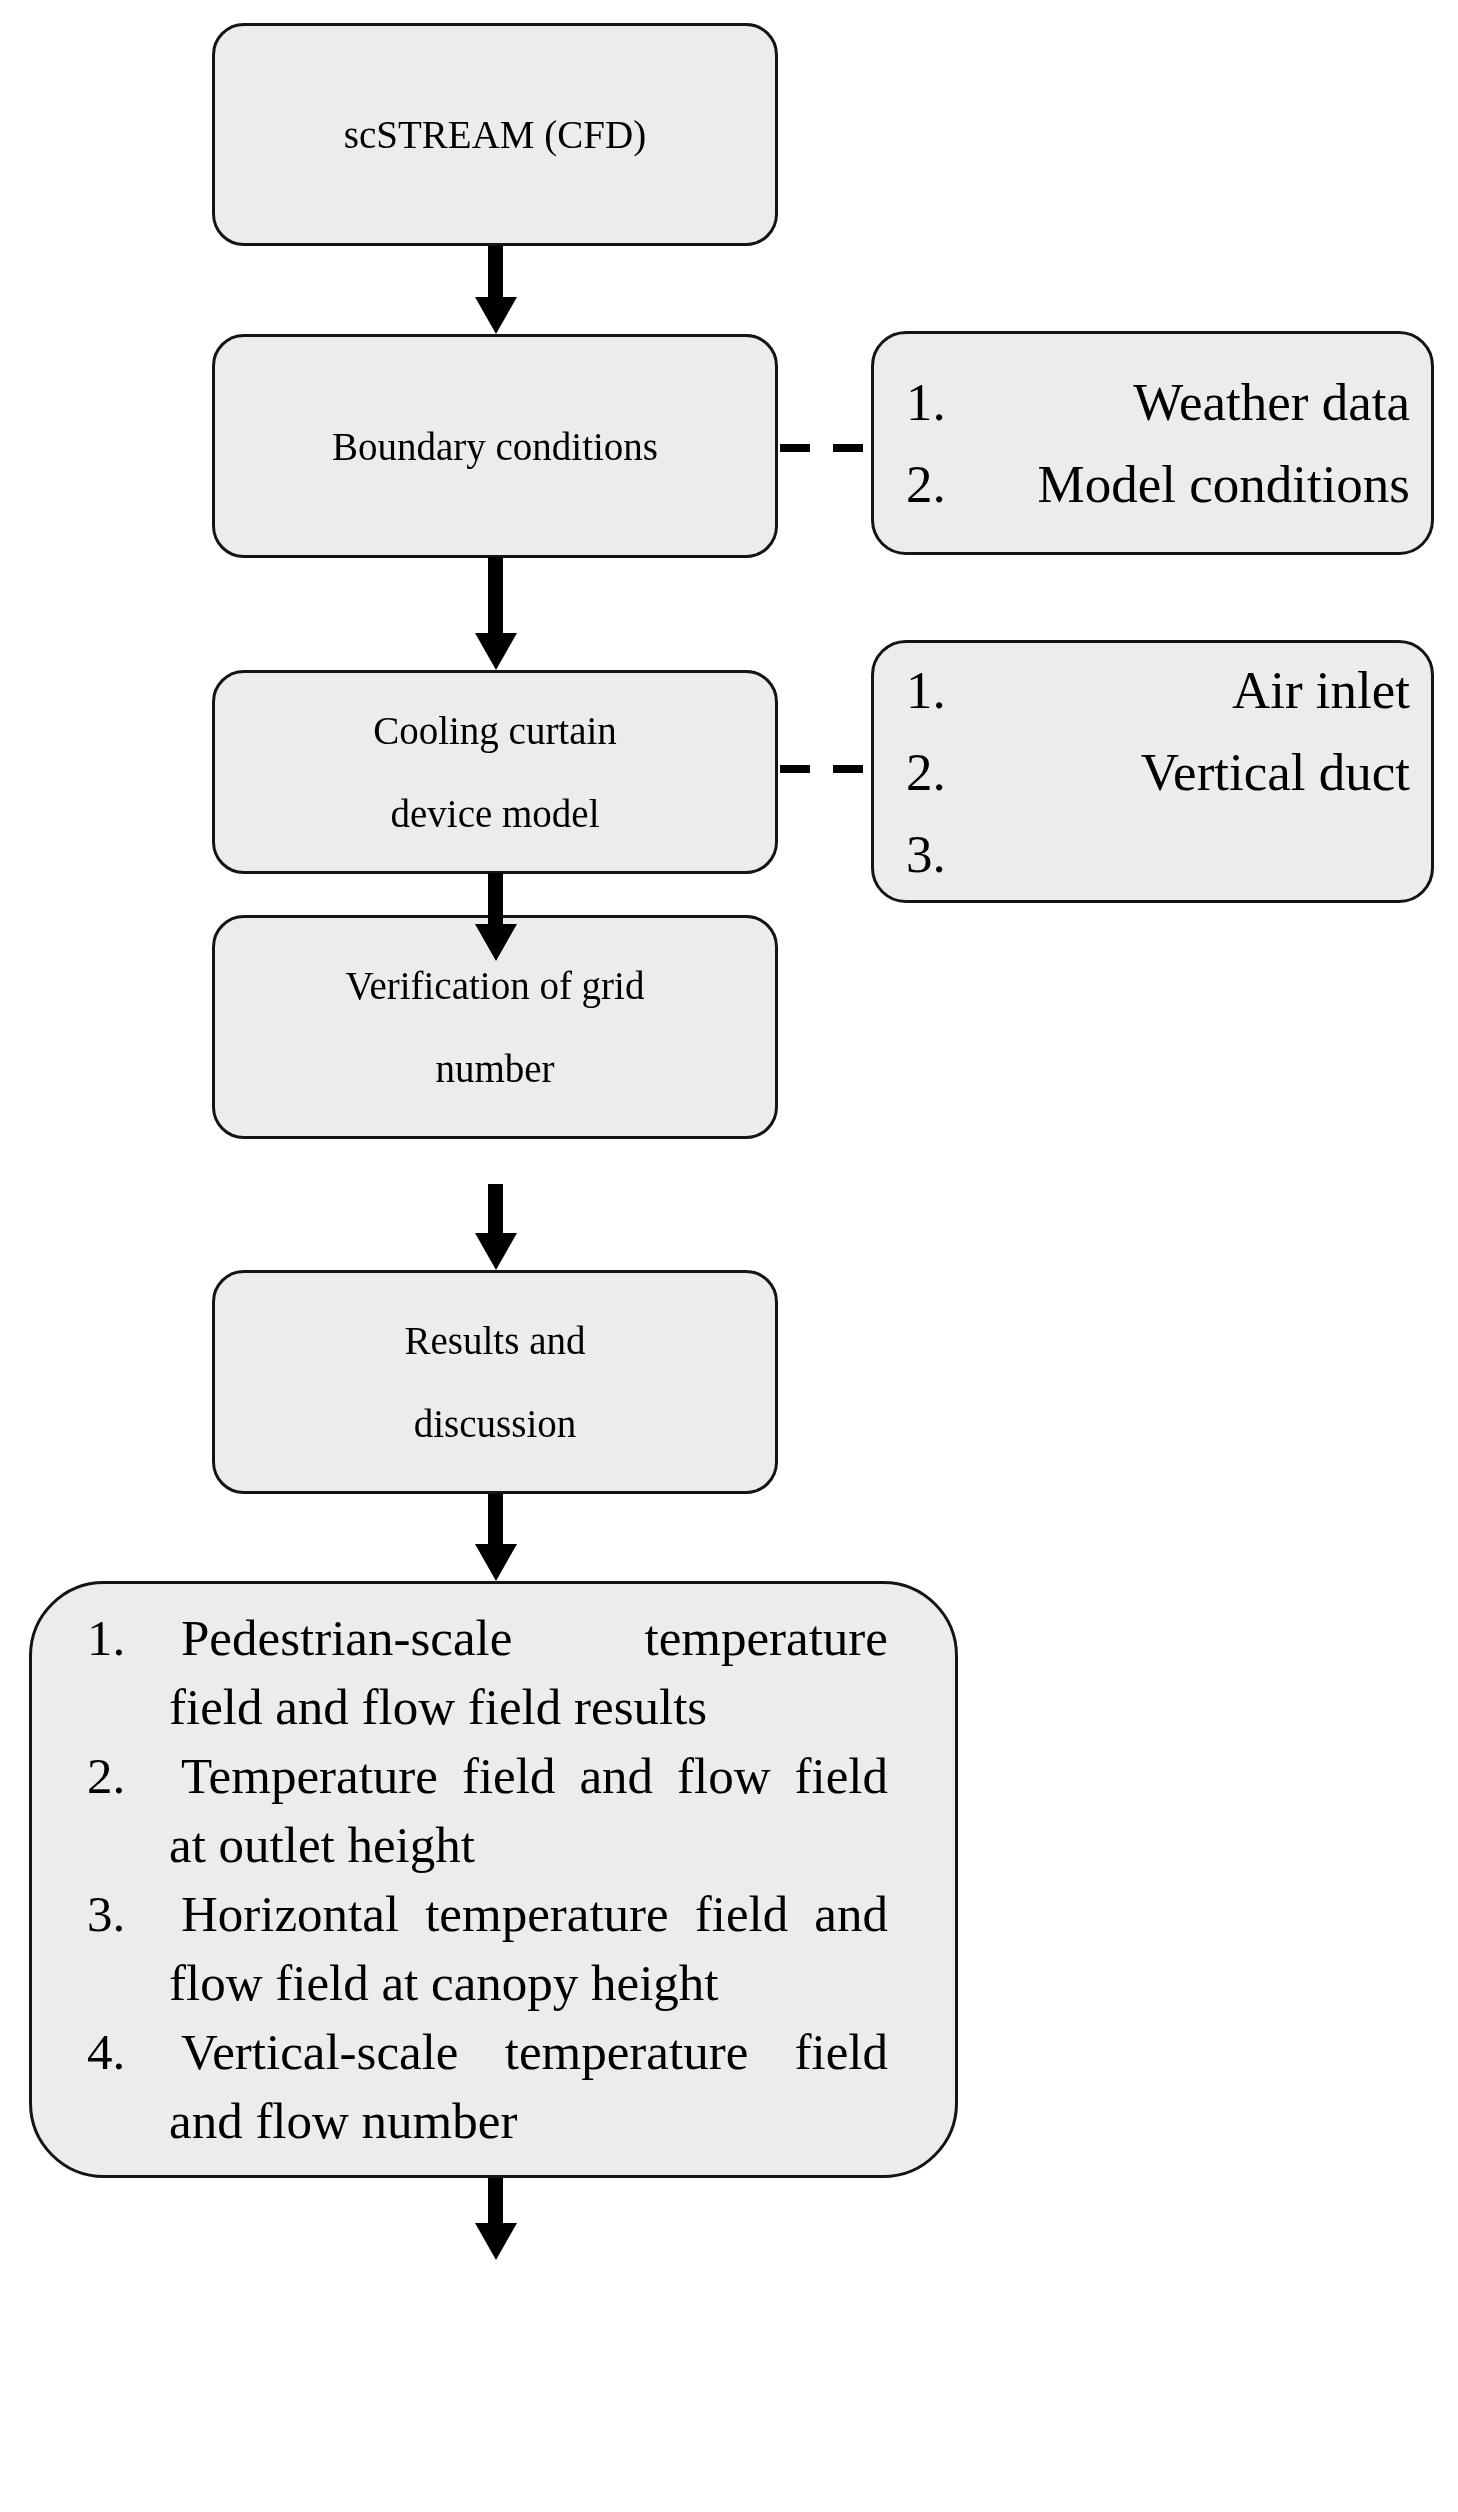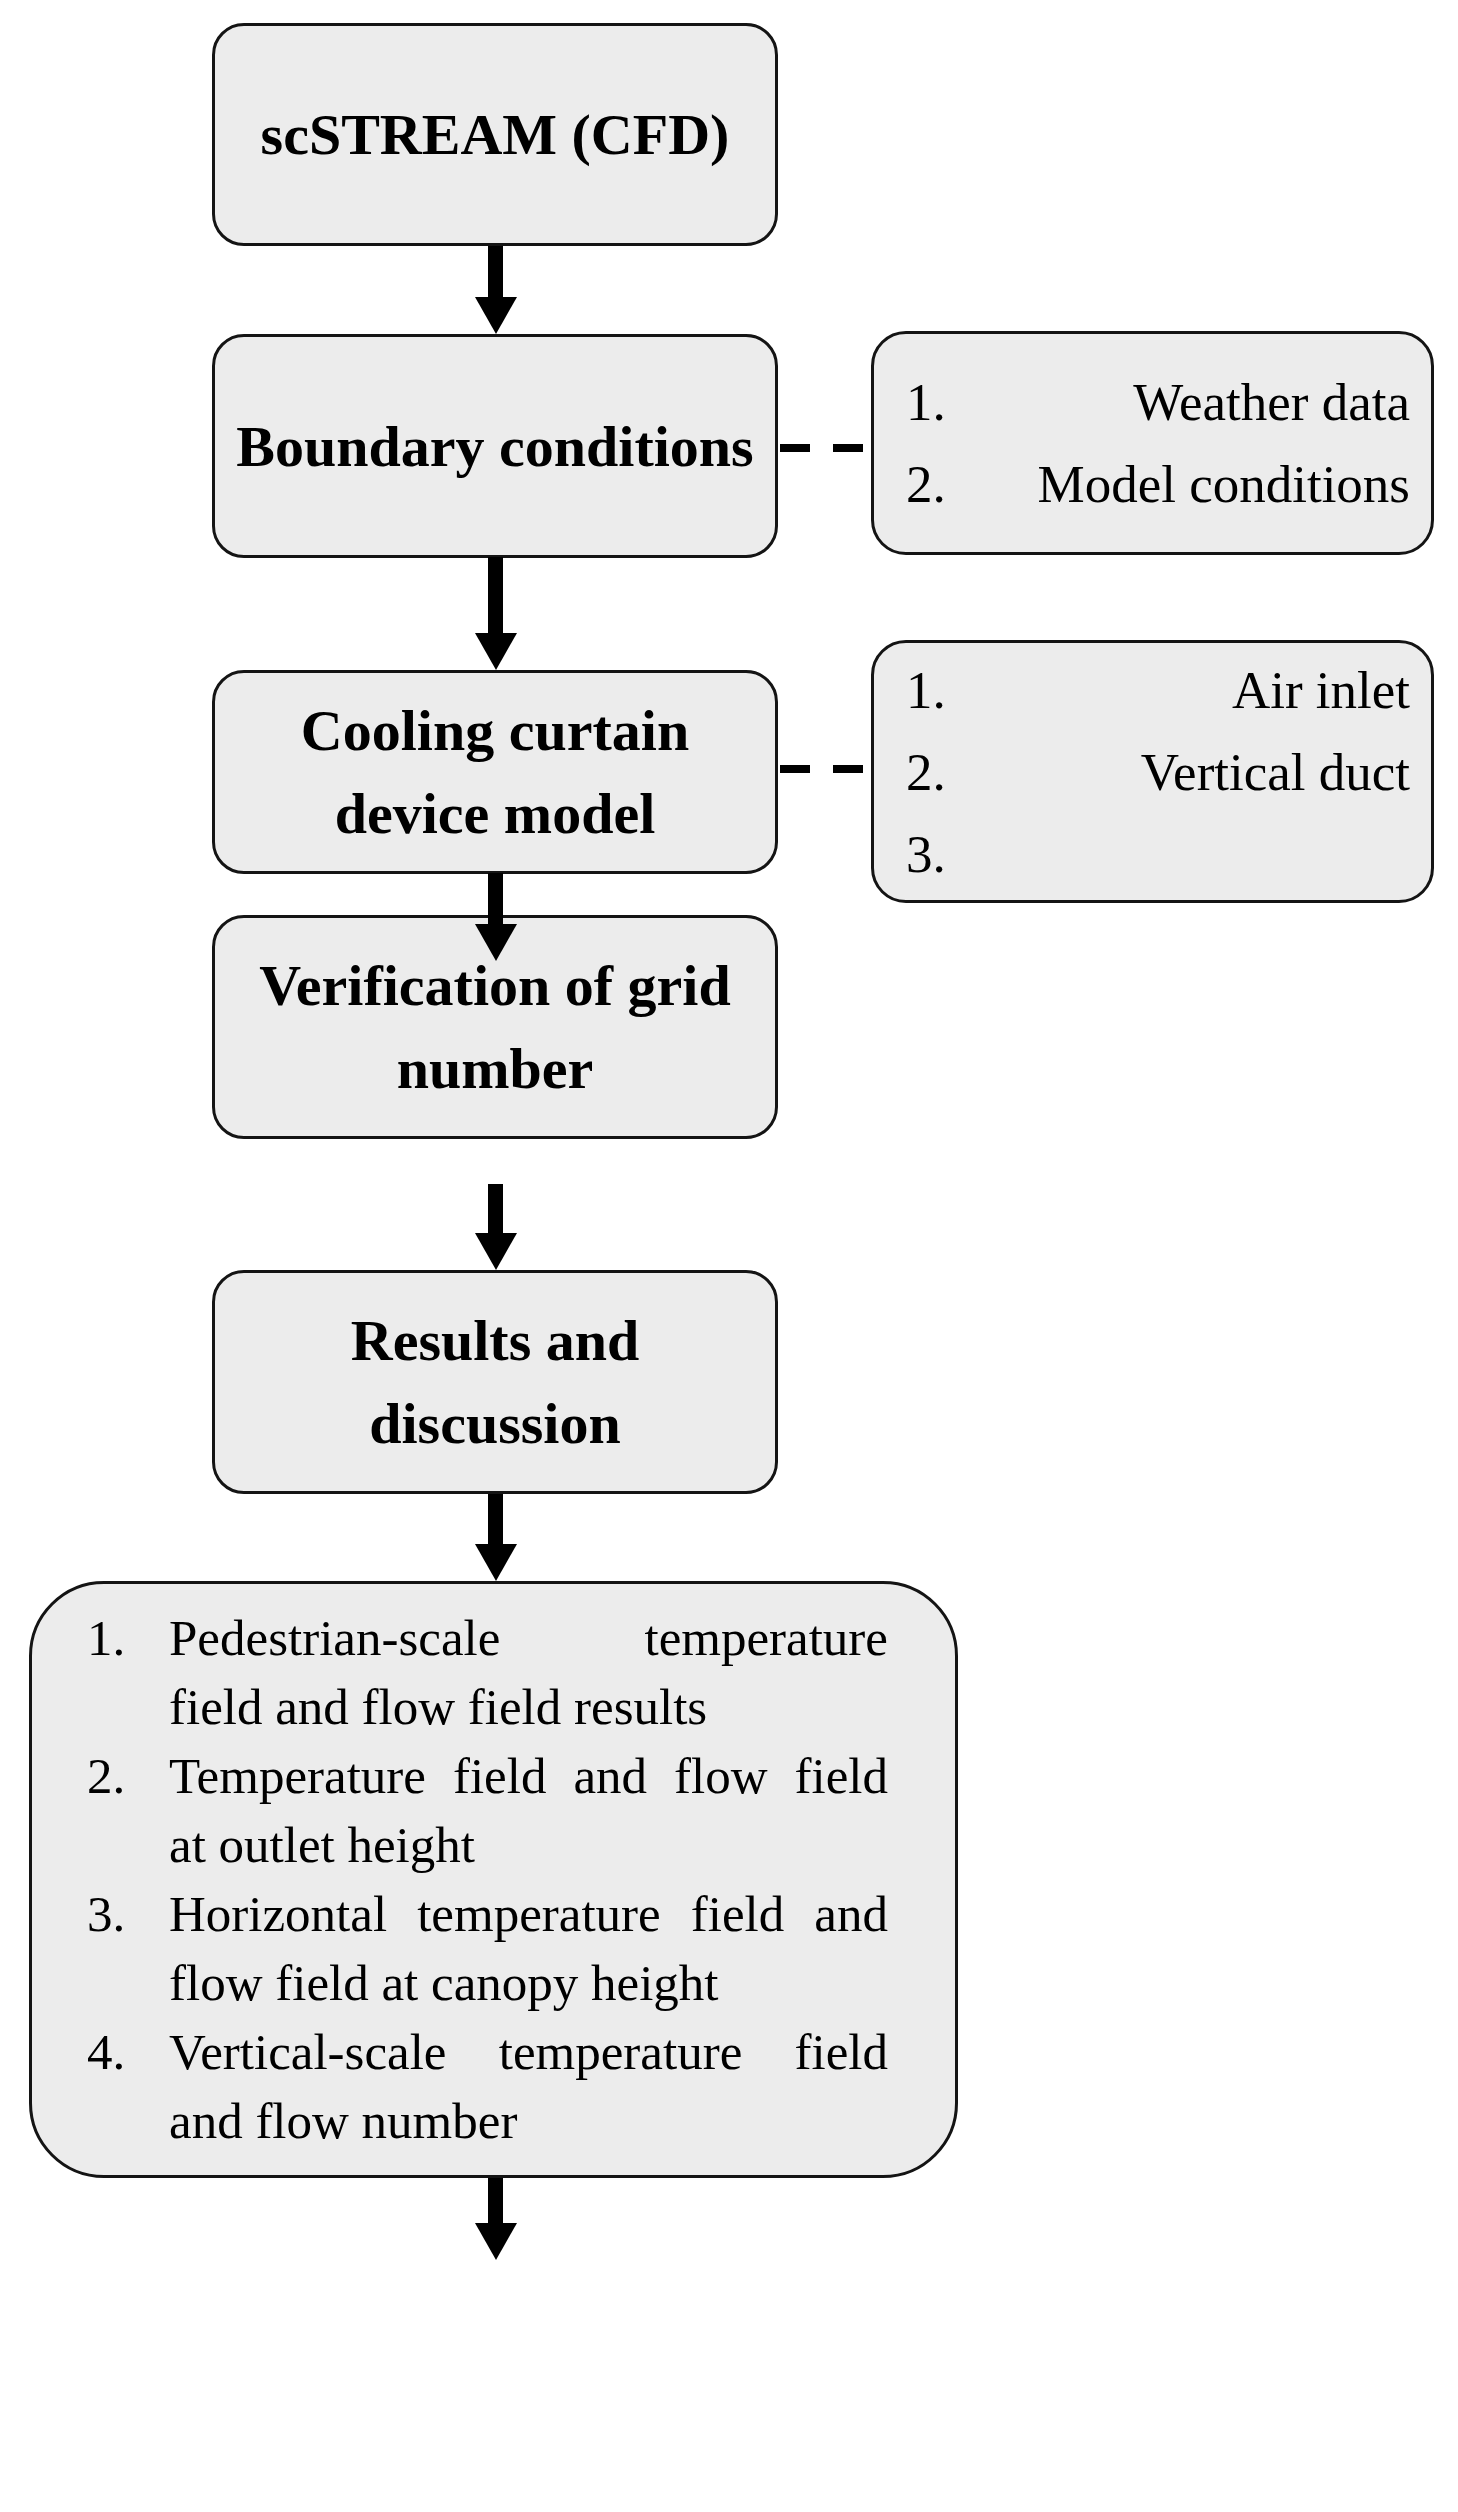--- a/index.html
+++ b/index.html
@@ -4,42 +4,42 @@
 <style>
   html,body{margin:0;padding:0;background:#ffffff;}
   .canvas{
     position:relative;width:1458px;height:2512px;background:#ffffff;
     font-family:"Liberation Serif", serif;color:#000000;overflow:hidden;
   }
   *{box-sizing:border-box;}
   .node{
     position:absolute;background:#ececec;border:3.5px solid #141414;
     display:flex;align-items:center;justify-content:center;
-    text-align:center;font-size:58px;line-height:83px;white-space:pre-line;font-weight:bold;
+    text-align:center;font-size:39px;line-height:83px;white-space:pre-line;
   }
   .node.main{left:212px;width:566px;border-radius:32px;}
   .sidebox{
     position:absolute;left:871px;width:563px;background:#ececec;border:3.5px solid #141414;
     border-radius:35px;display:flex;flex-direction:column;justify-content:center;
     font-size:53px;padding:0 21px 0 32px;
   }
   .side-item{display:flex;line-height:82px;text-align:left;}
   .side-item .num{width:78px;flex:none;}
   .side-item .txt{flex:1;text-align:right;}
   .bigbox{
     position:absolute;left:29px;top:1581px;width:929px;height:597px;
     background:#ececec;border:3.5px solid #141414;border-radius:75px;
     display:flex;flex-direction:column;justify-content:center;
     font-size:51px;padding:0 67px 0 55px;
   }
   .d-item{display:flex;text-align:left;}
   .d-item .num{width:82px;flex:none;line-height:69px;}
   .d-item .lines{flex:1;min-width:0;}
   .d-item .line{line-height:69px;white-space:nowrap;}
-  .d-item .line.j{display:flex;justify-content:space-between;white-space:normal;}
+  .d-item .line.j{display:flex;justify-content:space-between;white-space:normal;margin-left:12px;}
   .arrow{
     position:absolute;left:474px;width:43px;
     display:flex;flex-direction:column;align-items:center;
   }
   .arrow .stem{width:15px;background:#000;flex:1;}
   .arrow .head{
     width:0;height:0;flex:none;
     border-left:21px solid transparent;border-right:21px solid transparent;
     border-top:37px solid #000;
   }

